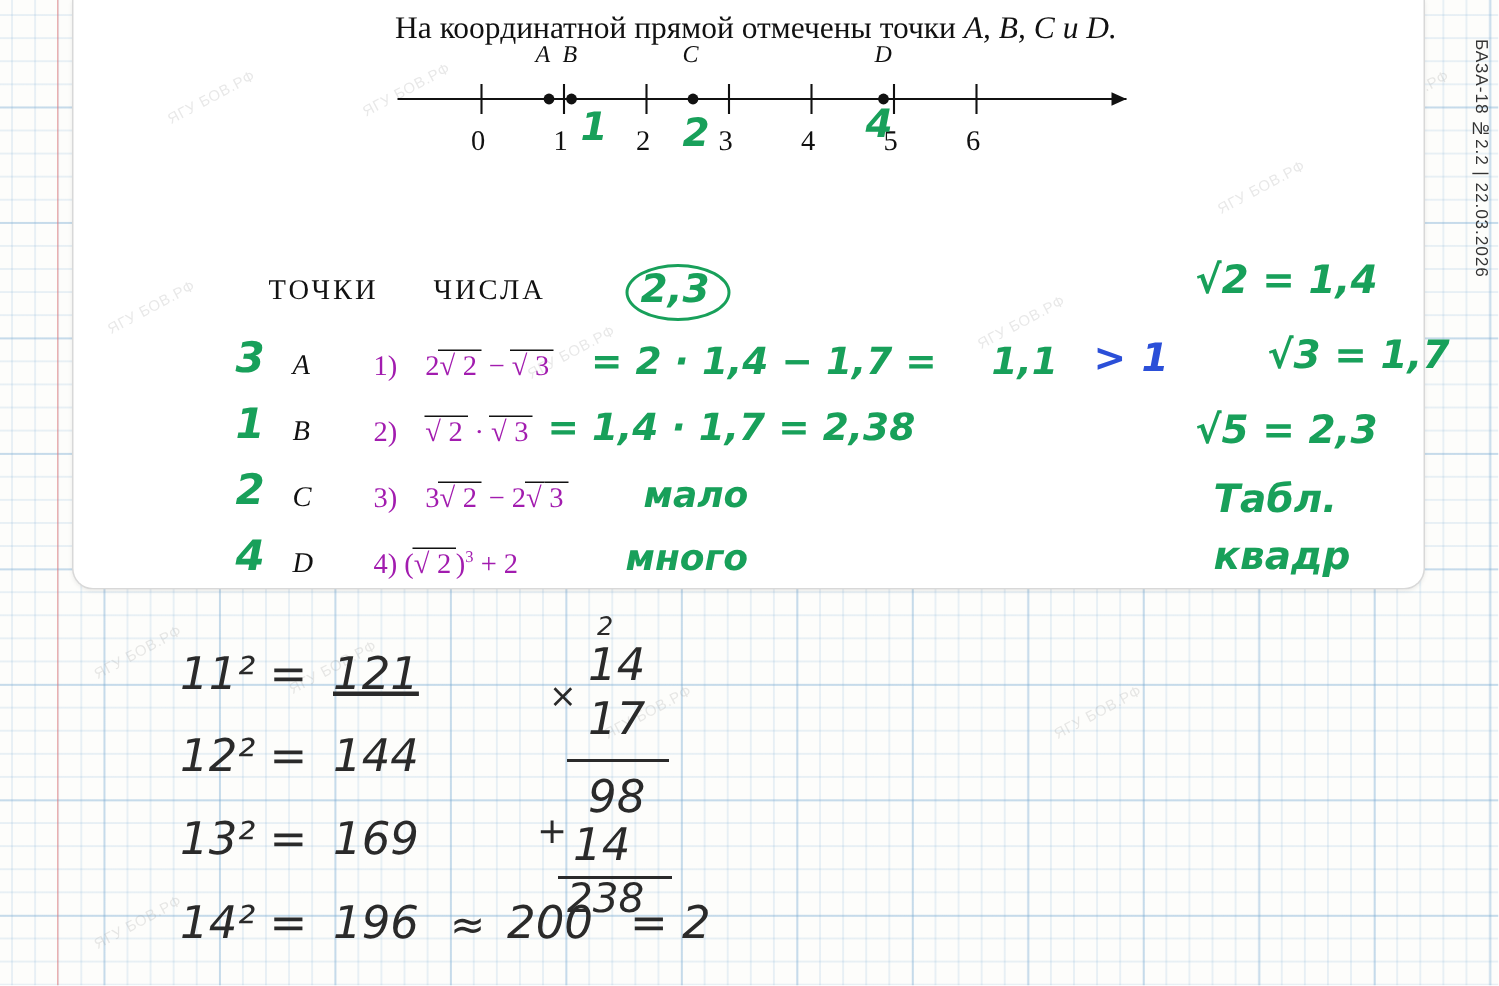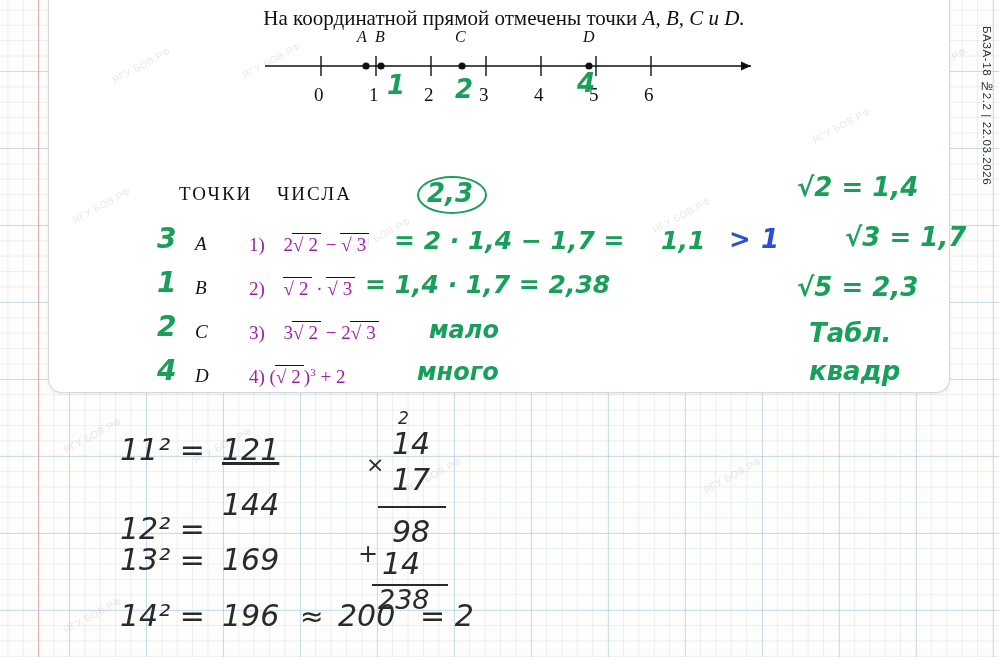--- a/index.html
+++ b/index.html
@@ -200,21 +200,21 @@
     <div class="nl-label" style="left:330px;top:44px;">5</div>
     <div class="nl-label" style="left:385px;top:44px;">6</div>
 
     <div class="hw hw-ital" style="left:128px;top:30px;font-size:26px;">1</div>
     <div class="hw hw-ital" style="left:196px;top:34px;font-size:26px;">2</div>
     <div class="hw hw-ital" style="left:318px;top:28px;font-size:26px;">4</div>
   </div>
 
 
   <div class="col-h" style="left:130px;top:183px;">ТОЧКИ</div>
-  <div class="col-h" style="left:228px;top:183px;">ЧИСЛА</div>
+  <div class="col-h" style="left:240px;top:183px;">ЧИСЛА</div>
 
   <div class="ellipse" style="left:368px;top:176px;width:66px;height:34px;"></div>
   <div class="hw hw-ital" style="left:378px;top:178px;font-size:26px;">2,3</div>
 
   <div class="pt-row" style="left:146px;top:233px;">A</div>
   <div class="pt-row" style="left:146px;top:277px;">B</div>
   <div class="pt-row" style="left:146px;top:321px;">C</div>
   <div class="pt-row" style="left:146px;top:365px;">D</div>
 
   <div class="hw hw-ital" style="left:108px;top:222px;font-size:28px;">3</div>
@@ -252,21 +252,21 @@
   <div class="hw hw-ital" style="left:748px;top:172px;font-size:26px;">√2 = 1,4</div>
   <div class="hw hw-ital" style="left:748px;top:222px;font-size:26px;margin-left:48px;">√3 = 1,7</div>
   <div class="hw hw-ital" style="left:748px;top:272px;font-size:26px;text-align:right;">√5 = 2,3</div>
   <div class="hw hw-ital" style="left:760px;top:318px;font-size:26px;">Табл.</div>
   <div class="hw hw-ital" style="left:760px;top:356px;font-size:26px;">квадр</div>
 </div>
 
 <div class="bw hw-ital" style="left:120px;top:432px;font-size:30px;">11² =</div>
 <div class="bw hw-ital" style="left:222px;top:432px;font-size:30px;text-decoration:underline;">121</div>
 
-<div class="bw hw-ital" style="left:120px;top:487px;font-size:30px;margin-top:24px;">12² =</div>
+<div class="bw hw-ital" style="left:120px;top:487px;font-size:30px;">12² =</div>
 <div class="bw hw-ital" style="left:222px;top:487px;font-size:30px;">144</div>
 
 <div class="bw hw-ital" style="left:120px;top:542px;font-size:30px;">13² =</div>
 <div class="bw hw-ital" style="left:222px;top:542px;font-size:30px;">169</div>
 
 <div class="bw hw-ital" style="left:120px;top:598px;font-size:30px;">14² =</div>
 <div class="bw hw-ital" style="left:222px;top:598px;font-size:30px;">196</div>
 
 <div class="bw hw-lt" style="left:300px;top:600px;font-size:28px;">≈</div>
 <div class="bw hw-ital" style="left:338px;top:598px;font-size:30px;">200</div>

